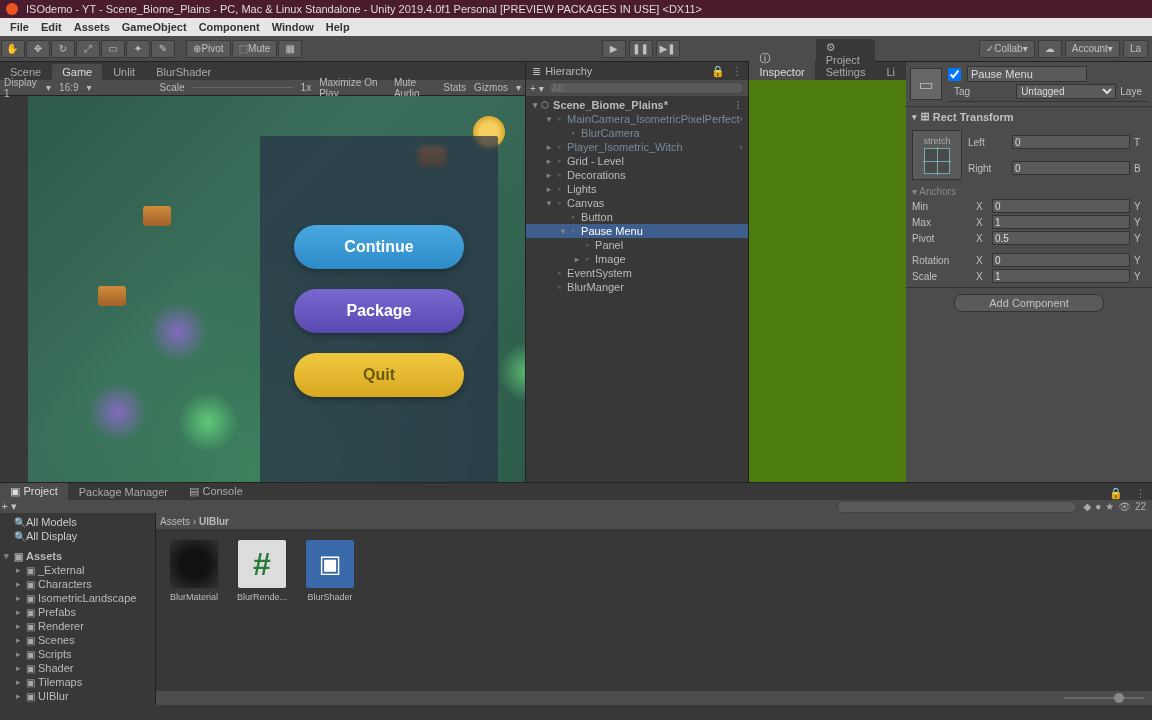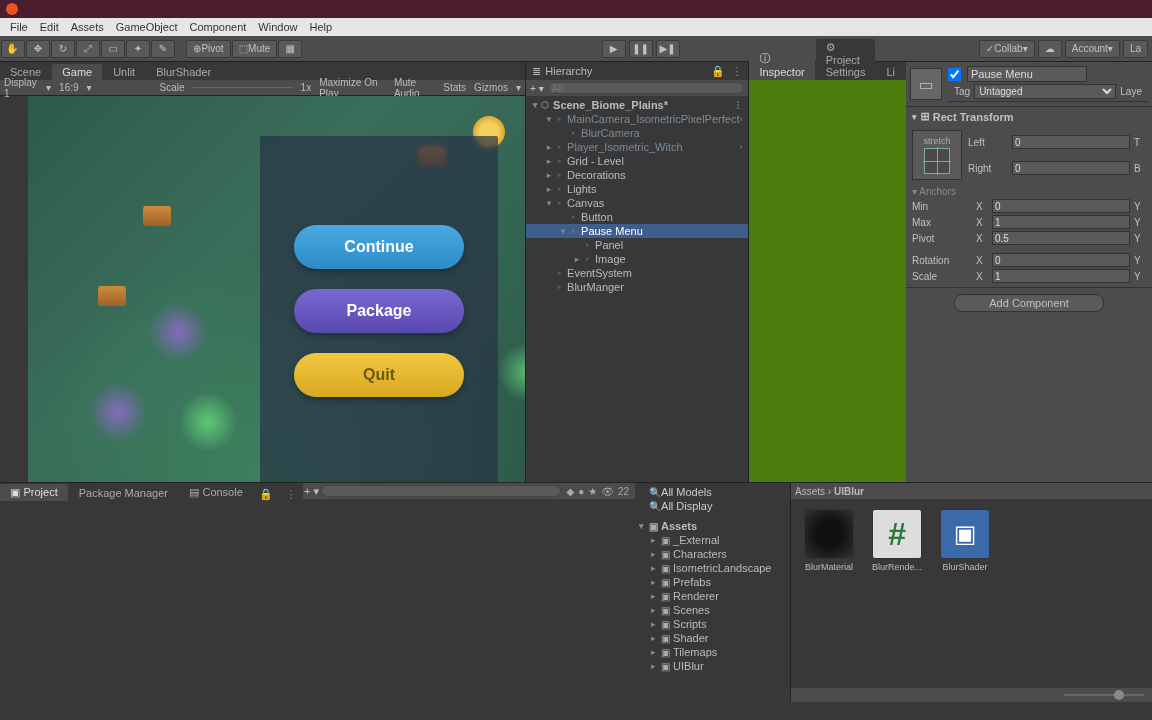--- a/index.html
+++ b/index.html
@@ -3,21 +3,21 @@
 <meta charset="utf-8">
 <style>
 * { box-sizing: border-box; margin: 0; padding: 0; font-family: Arial, sans-serif; }
 body { width: 1152px; height: 720px; background: #383838; overflow: hidden; font-size: 11px; color: #c0c0c0; }
 
 
 .titlebar { height: 18px; background: #4a1c2e; color: #ddd; display: flex; align-items: center; padding: 0 6px; font-size: 11px; }
 .titlebar .close { width: 12px; height: 12px; background: #e95420; border-radius: 50%; margin-right: 8px; }
 
 
-.menubar { height: 18px; background: #e6e6e6; color: #333; display: flex; align-items: center; padding: 0 4px; font-size: 11px; }
+.menubar { height: 18px; background: #e6e6e6; color: #333; display: flex; align-items: center; padding: 0 4px; font-size: 11px; font-weight: bold; }
 .menubar span { padding: 0 6px; cursor: default; }
 
 
 .toolbar { height: 26px; background: #4c4c4c; display: flex; align-items: center; border-bottom: 1px solid #222; }
 .toolbar .tbtn { width: 24px; height: 18px; background: #595959; border: 1px solid #3a3a3a; margin-left: 1px; display: flex; align-items: center; justify-content: center; font-size: 10px; border-radius: 2px; }
 .toolbar .tbtn.wide { width: auto; padding: 0 6px; }
 .toolbar .spacer { flex: 1; }
 .toolbar .play { display: flex; gap: 2px; }
 .toolbar .right { display: flex; gap: 2px; margin-right: 4px; }
 
@@ -66,39 +66,39 @@
 
 .inspcol { flex: 1; display: flex; flex-direction: row; background: #4d7c0f; }
 .insptabs { height: 18px; display: flex; align-items: flex-end; background: #383838; }
 .inspbody { flex: 1; background: #4c4c4c; font-size: 11px; }
 .objhdr { display: flex; align-items: center; padding: 4px; background: #4c4c4c; border-bottom: 1px solid #333; }
 .objhdr .thumb { width: 32px; height: 32px; background: #666; border: 1px solid #333; margin-right: 6px; display: flex; align-items: center; justify-content: center; font-size: 16px; }
 .objhdr .objname { display: flex; align-items: center; gap: 4px; }
 .objhdr input[type=checkbox] { margin-right: 2px; }
 .objhdr input[type=text] { background: #5a5a5a; border: 1px solid #333; color: #ddd; padding: 1px 3px; font-size: 11px; width: 120px; }
 .tagrow { display: flex; align-items: center; padding: 2px 6px; font-size: 10px; gap: 4px; border-bottom: 1px solid #333; }
-.tagrow select { background: #5a5a5a; border: 1px solid #333; color: #ddd; font-size: 10px; flex: 1; }
+.tagrow select { background: #5a5a5a; border: 1px solid #333; color: #ddd; font-size: 10px; flex: 1; margin-left: 42px; }
 .comp { border-bottom: 1px solid #333; }
 .comphdr { display: flex; align-items: center; padding: 3px 6px; background: #4c4c4c; font-weight: bold; font-size: 11px; }
 .comphdr .tw { margin-right: 4px; font-size: 9px; }
 .compbody { padding: 4px 6px; }
 .rectgrid { display: flex; gap: 6px; }
 .anchorbox { width: 50px; height: 50px; background: #5a5a5a; border: 1px solid #333; display: flex; flex-direction: column; align-items: center; justify-content: center; font-size: 9px; color: #aaa; }
 .anchorbox .ab { width: 26px; height: 26px; border: 1px solid #7aa; margin-top: 2px; background: #4a4a4a; position: relative; }
 .anchorbox .ab::before, .anchorbox .ab::after { content:''; position:absolute; background:#7aa; }
 .anchorbox .ab::before { left:50%; top:-2px; bottom:-2px; width:1px; }
 .anchorbox .ab::after { top:50%; left:-2px; right:-2px; height:1px; }
 .rectfields { flex: 1; display: grid; grid-template-columns: 40px 1fr 12px; gap: 2px 4px; font-size: 10px; align-items: center; }
 .rectfields input { background: #5a5a5a; border: 1px solid #333; color: #ddd; font-size: 10px; padding: 0 2px; height: 14px; width: 100%; }
 .proprow { display: grid; grid-template-columns: 60px 12px 1fr 12px; gap: 4px; font-size: 10px; align-items: center; margin-top: 2px; }
 .proprow input { background: #5a5a5a; border: 1px solid #333; color: #ddd; font-size: 10px; padding: 0 2px; height: 14px; }
 .addcomp { margin: 6px auto; width: 150px; height: 18px; background: #5a5a5a; border: 1px solid #333; display: flex; align-items: center; justify-content: center; font-size: 11px; border-radius: 8px; }
 
 
-.bottom { height: 220px; display: flex; flex-direction: row; border-top: 1px solid #222; }
+.bottom { height: 220px; display: flex; flex-direction: column; border-top: 1px solid #222; }
 .bottabs { height: 18px; background: #383838; display: flex; align-items: flex-end; }
 .botbar { height: 16px; background: #4c4c4c; display: flex; align-items: center; }
 .botbar .plus { width: 18px; text-align: center; }
 .botbar .search { flex: 0 0 240px; margin-left: auto; }
 .botbar .search input { width: 100%; background: #5a5a5a; border: 1px solid #444; height: 12px; border-radius: 6px; color: #aaa; font-size: 10px; padding: 0 4px; }
 .botbar .icons { display: flex; gap: 4px; padding: 0 6px; align-items: center; color: #aaa; font-size: 10px; }
 .botmain { flex: 1; display: flex; background: #383838; }
 .foldercol { width: 156px; border-right: 1px solid #222; font-size: 11px; padding: 2px 0; }
 .fnode { display: flex; align-items: center; height: 14px; padding-left: 4px; color: #bbb; }
 .fnode .tw { width: 10px; font-size: 9px; color: #888; }
@@ -116,20 +116,21 @@
 .overlay { position: absolute; left: -140px; right: 380px; bottom: 18px; height: 70px; background: rgba(200,200,210,0.7); color: #fff; font-size: 28px; display: flex; align-items: center; padding-left: 150px; border-radius: 2px; }
 .slider { height: 14px; background: #4c4c4c; display: flex; align-items: center; justify-content: flex-end; padding: 0 8px; }
 .slider .track { width: 80px; height: 2px; background: #666; position: relative; }
 .slider .thumb { position: absolute; right: 20px; top: -4px; width: 10px; height: 10px; background: #888; border-radius: 50%; }
 </style>
 </head>
 <body>
 
 <div class="titlebar">
   <div class="close"></div>
+  <span>ISOdemo - YT - Scene_Biome_Plains - PC, Mac &amp; Linux Standalone - Unity 2019.4.0f1 Personal [PREVIEW PACKAGES IN USE] &lt;DX11&gt;</span>
 </div>
 
 <div class="menubar">
   <span>File</span>
   <span>Edit</span>
   <span>Assets</span>
   <span>GameObject</span>
   <span>Component</span>
   <span>Window</span>
   <span>Help</span>

